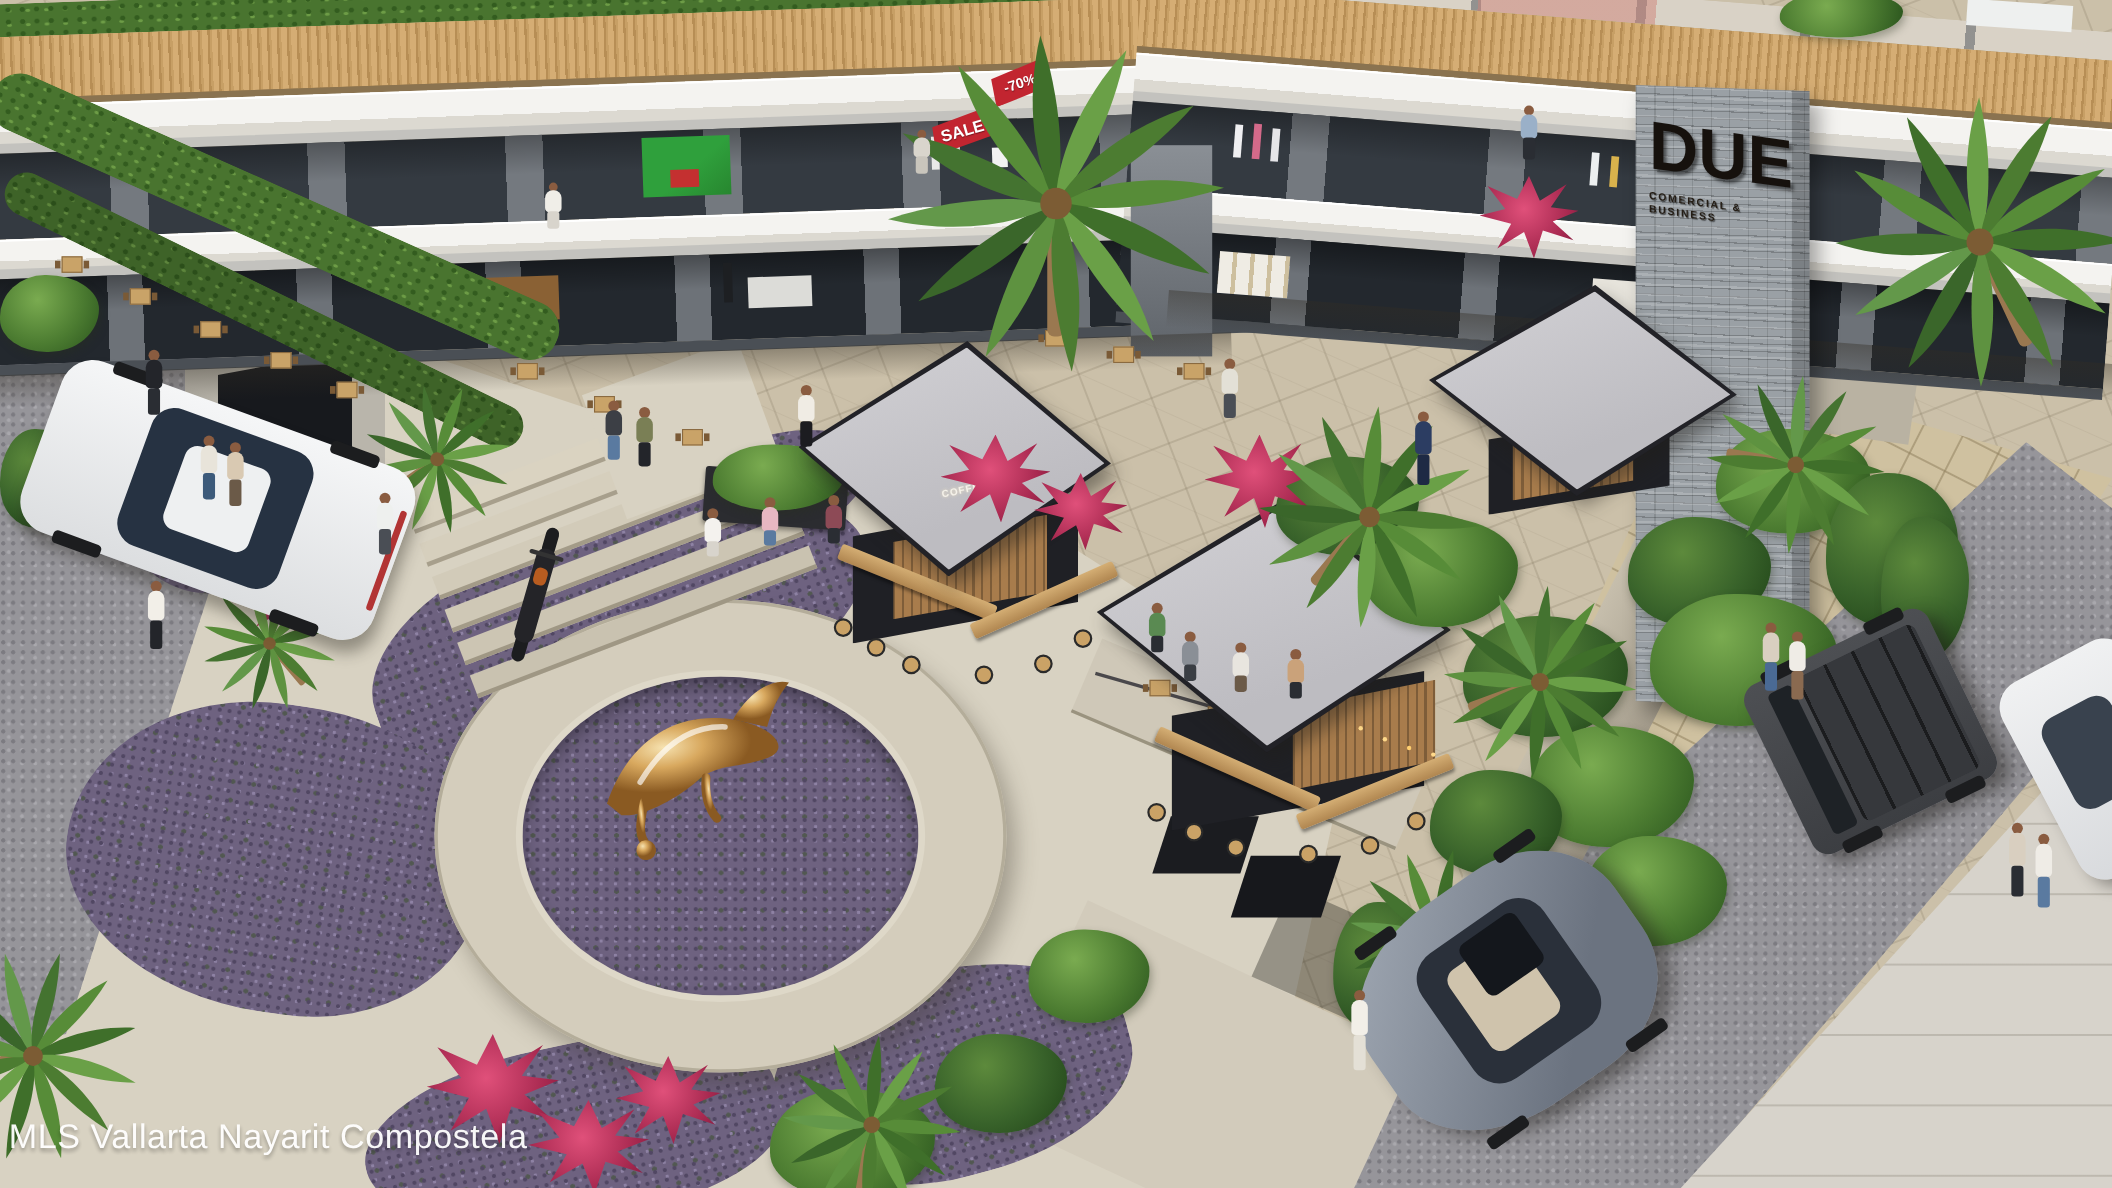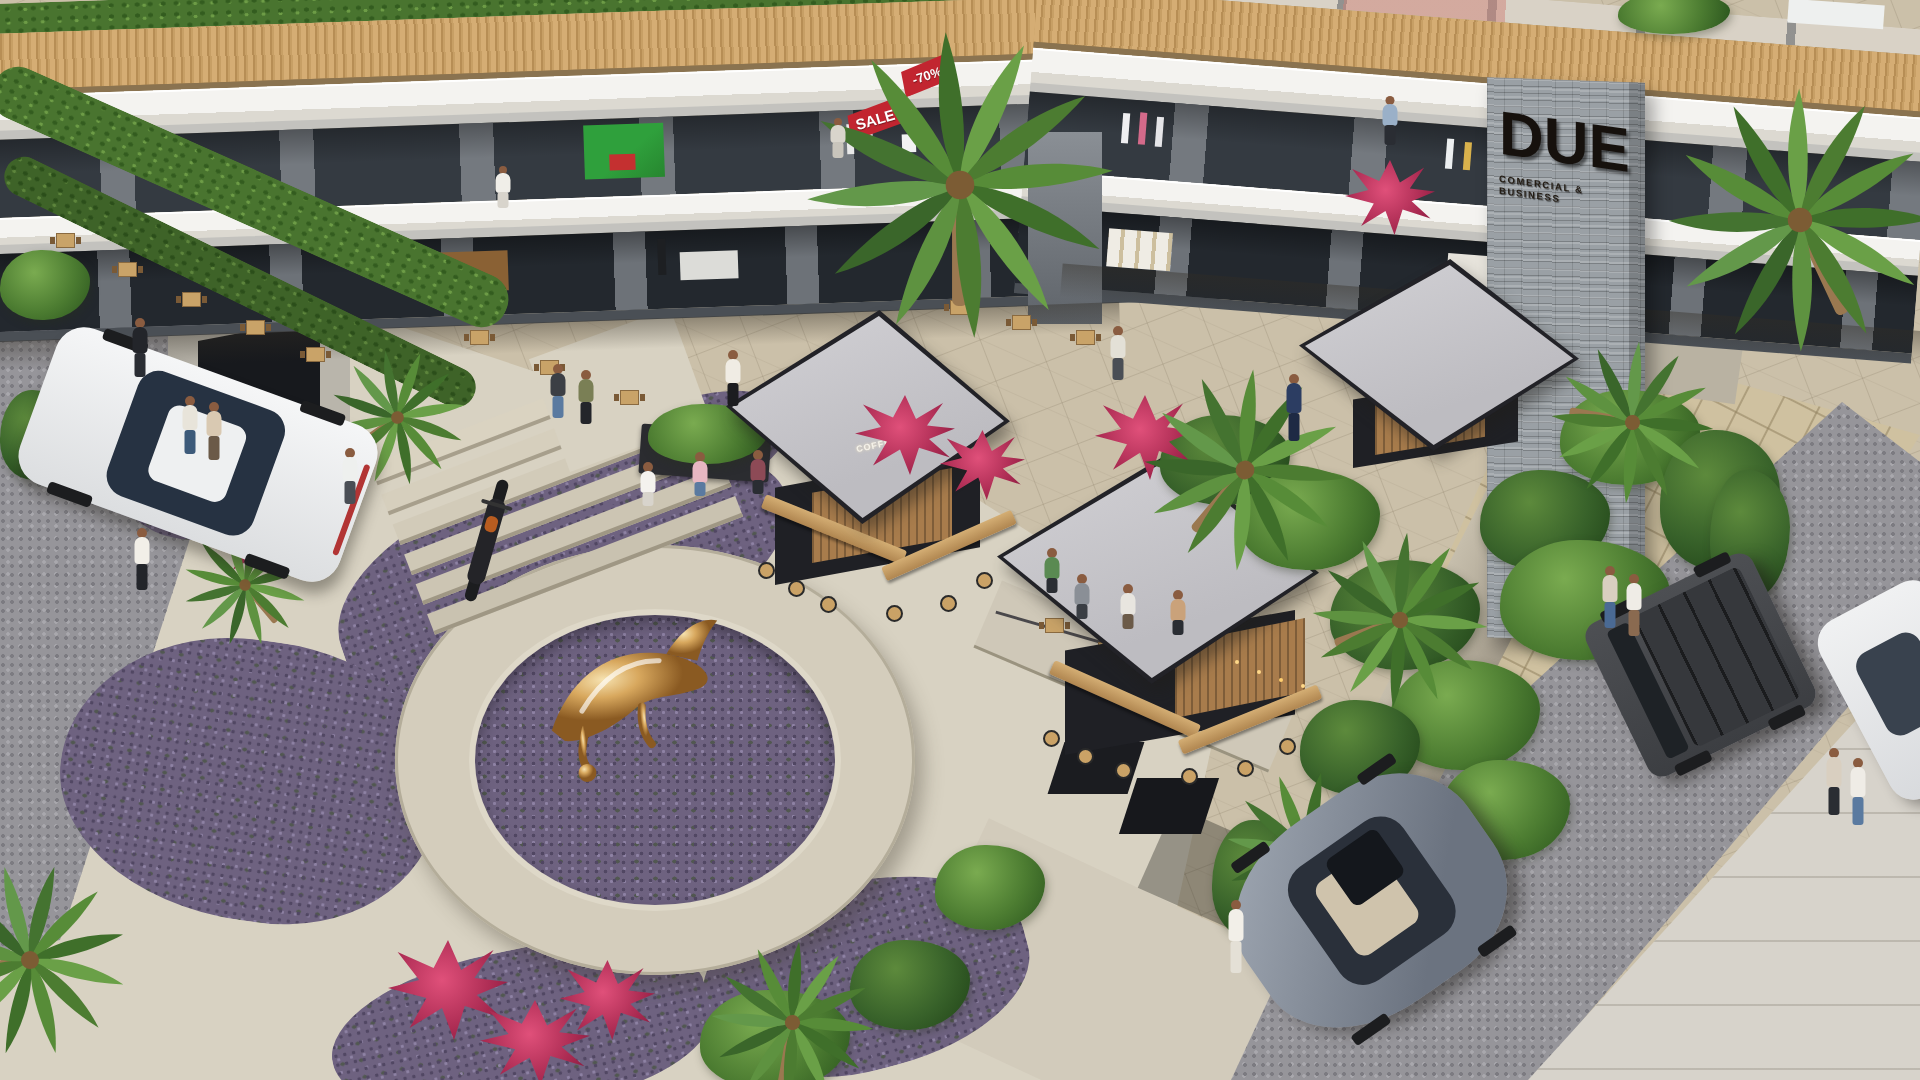--- a/index.html
+++ b/index.html
@@ -547,13 +547,14 @@
       <div class="h" style="width:9px;height:9px;"></div>
       <div class="b" style="height:22px;background:#9ab0c8;top:8px;"></div>
       <div class="p" style="top:29px;height:20px;background:#2a2d33"></div>
     </div>
   <div class="person" style="left:1118px;top:326px;height:56px;">
       <div class="h"></div>
       <div class="b" style="height:23px;background:#e3e0d6"></div>
       <div class="p" style="top:32px;height:22px;background:#4a4e55"></div>
     </div>
 
+  <div id="watermark">MLS Vallarta Nayarit Compostela</div>
 </div>
 
 </body></html>

